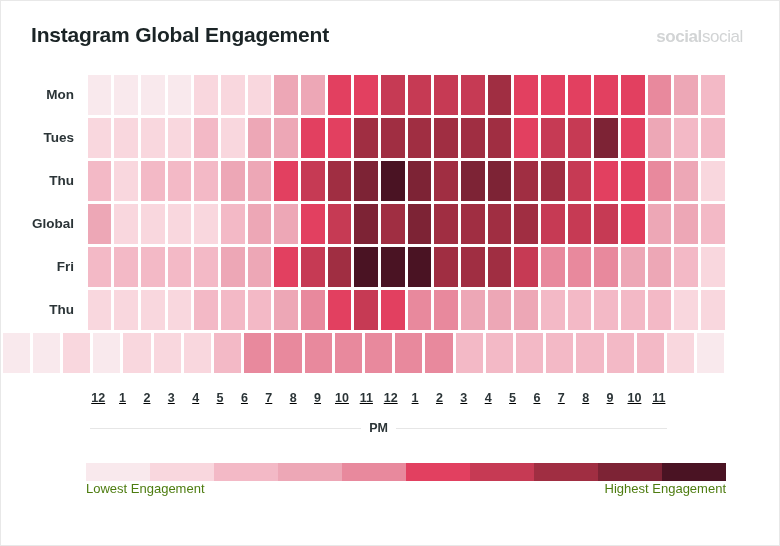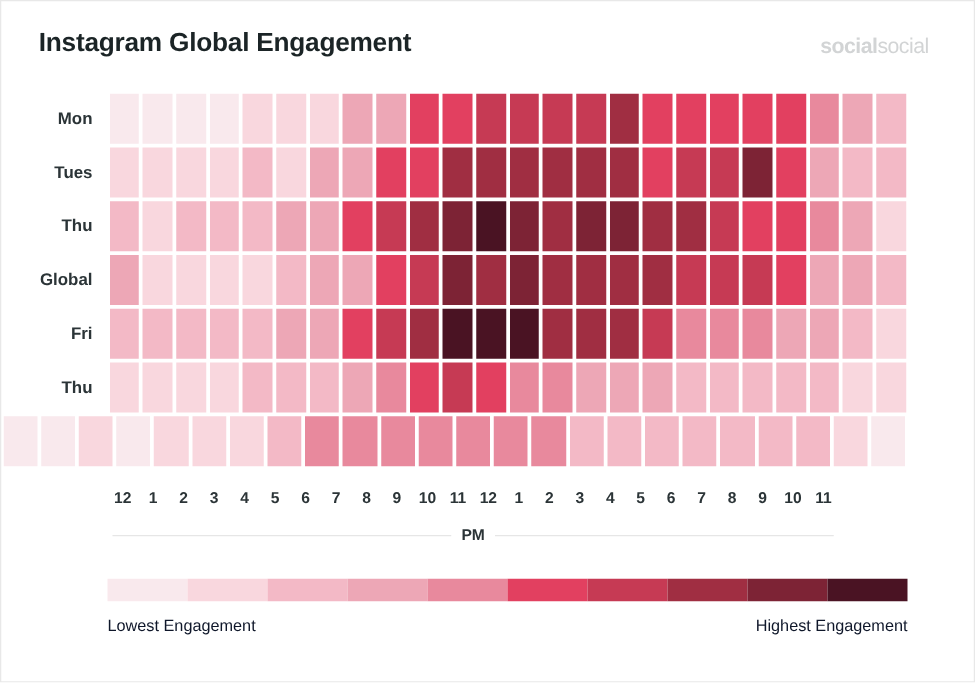--- a/index.html
+++ b/index.html
@@ -73,22 +73,22 @@
   .ampm-label{font-size:12.5px;font-weight:bold;color:#2b3437;}
 
   
   #legend{
     position:absolute;left:85px;top:462px;width:640px;
   }
   #legend-bar{display:flex;height:18px;width:640px;}
   #legend-bar div{flex:1 1 0;}
   #legend-labels{
     display:flex;justify-content:space-between;
-    margin-top:12px;width:640px;
-    font-size:13px;color:#0f172a;
+    width:640px;
+    font-size:13px;color:#4d7c0f;
   }
 </style>
 </head>
 <body>
 
 <div id="card">
 
   <div id="header">
     <div id="chart-title">Instagram Global Engagement</div>
     <div id="brand">
@@ -294,21 +294,21 @@
           <div class="cell" title="Sun 6pm — level 3" style="background: rgb(243, 185, 198);"></div>
           <div class="cell" title="Sun 7pm — level 3" style="background: rgb(243, 185, 198);"></div>
           <div class="cell" title="Sun 8pm — level 3" style="background: rgb(243, 185, 198);"></div>
           <div class="cell" title="Sun 9pm — level 3" style="background: rgb(243, 185, 198);"></div>
           <div class="cell" title="Sun 10pm — level 2" style="background: rgb(249, 215, 222);"></div>
           <div class="cell" title="Sun 11pm — level 1" style="background: rgb(249, 233, 237);"></div>
         </div>
       </div>
     </div>
 
-  <div id="hour-axis" style="padding-right: 55px; box-sizing: border-box;">
+  <div id="hour-axis" style="padding-right: 55px; box-sizing: border-box; text-decoration: underline;">
       <div class="hour-tick">12</div>
       <div class="hour-tick">1</div>
       <div class="hour-tick">2</div>
       <div class="hour-tick">3</div>
       <div class="hour-tick">4</div>
       <div class="hour-tick">5</div>
       <div class="hour-tick">6</div>
       <div class="hour-tick">7</div>
       <div class="hour-tick">8</div>
       <div class="hour-tick">9</div>

